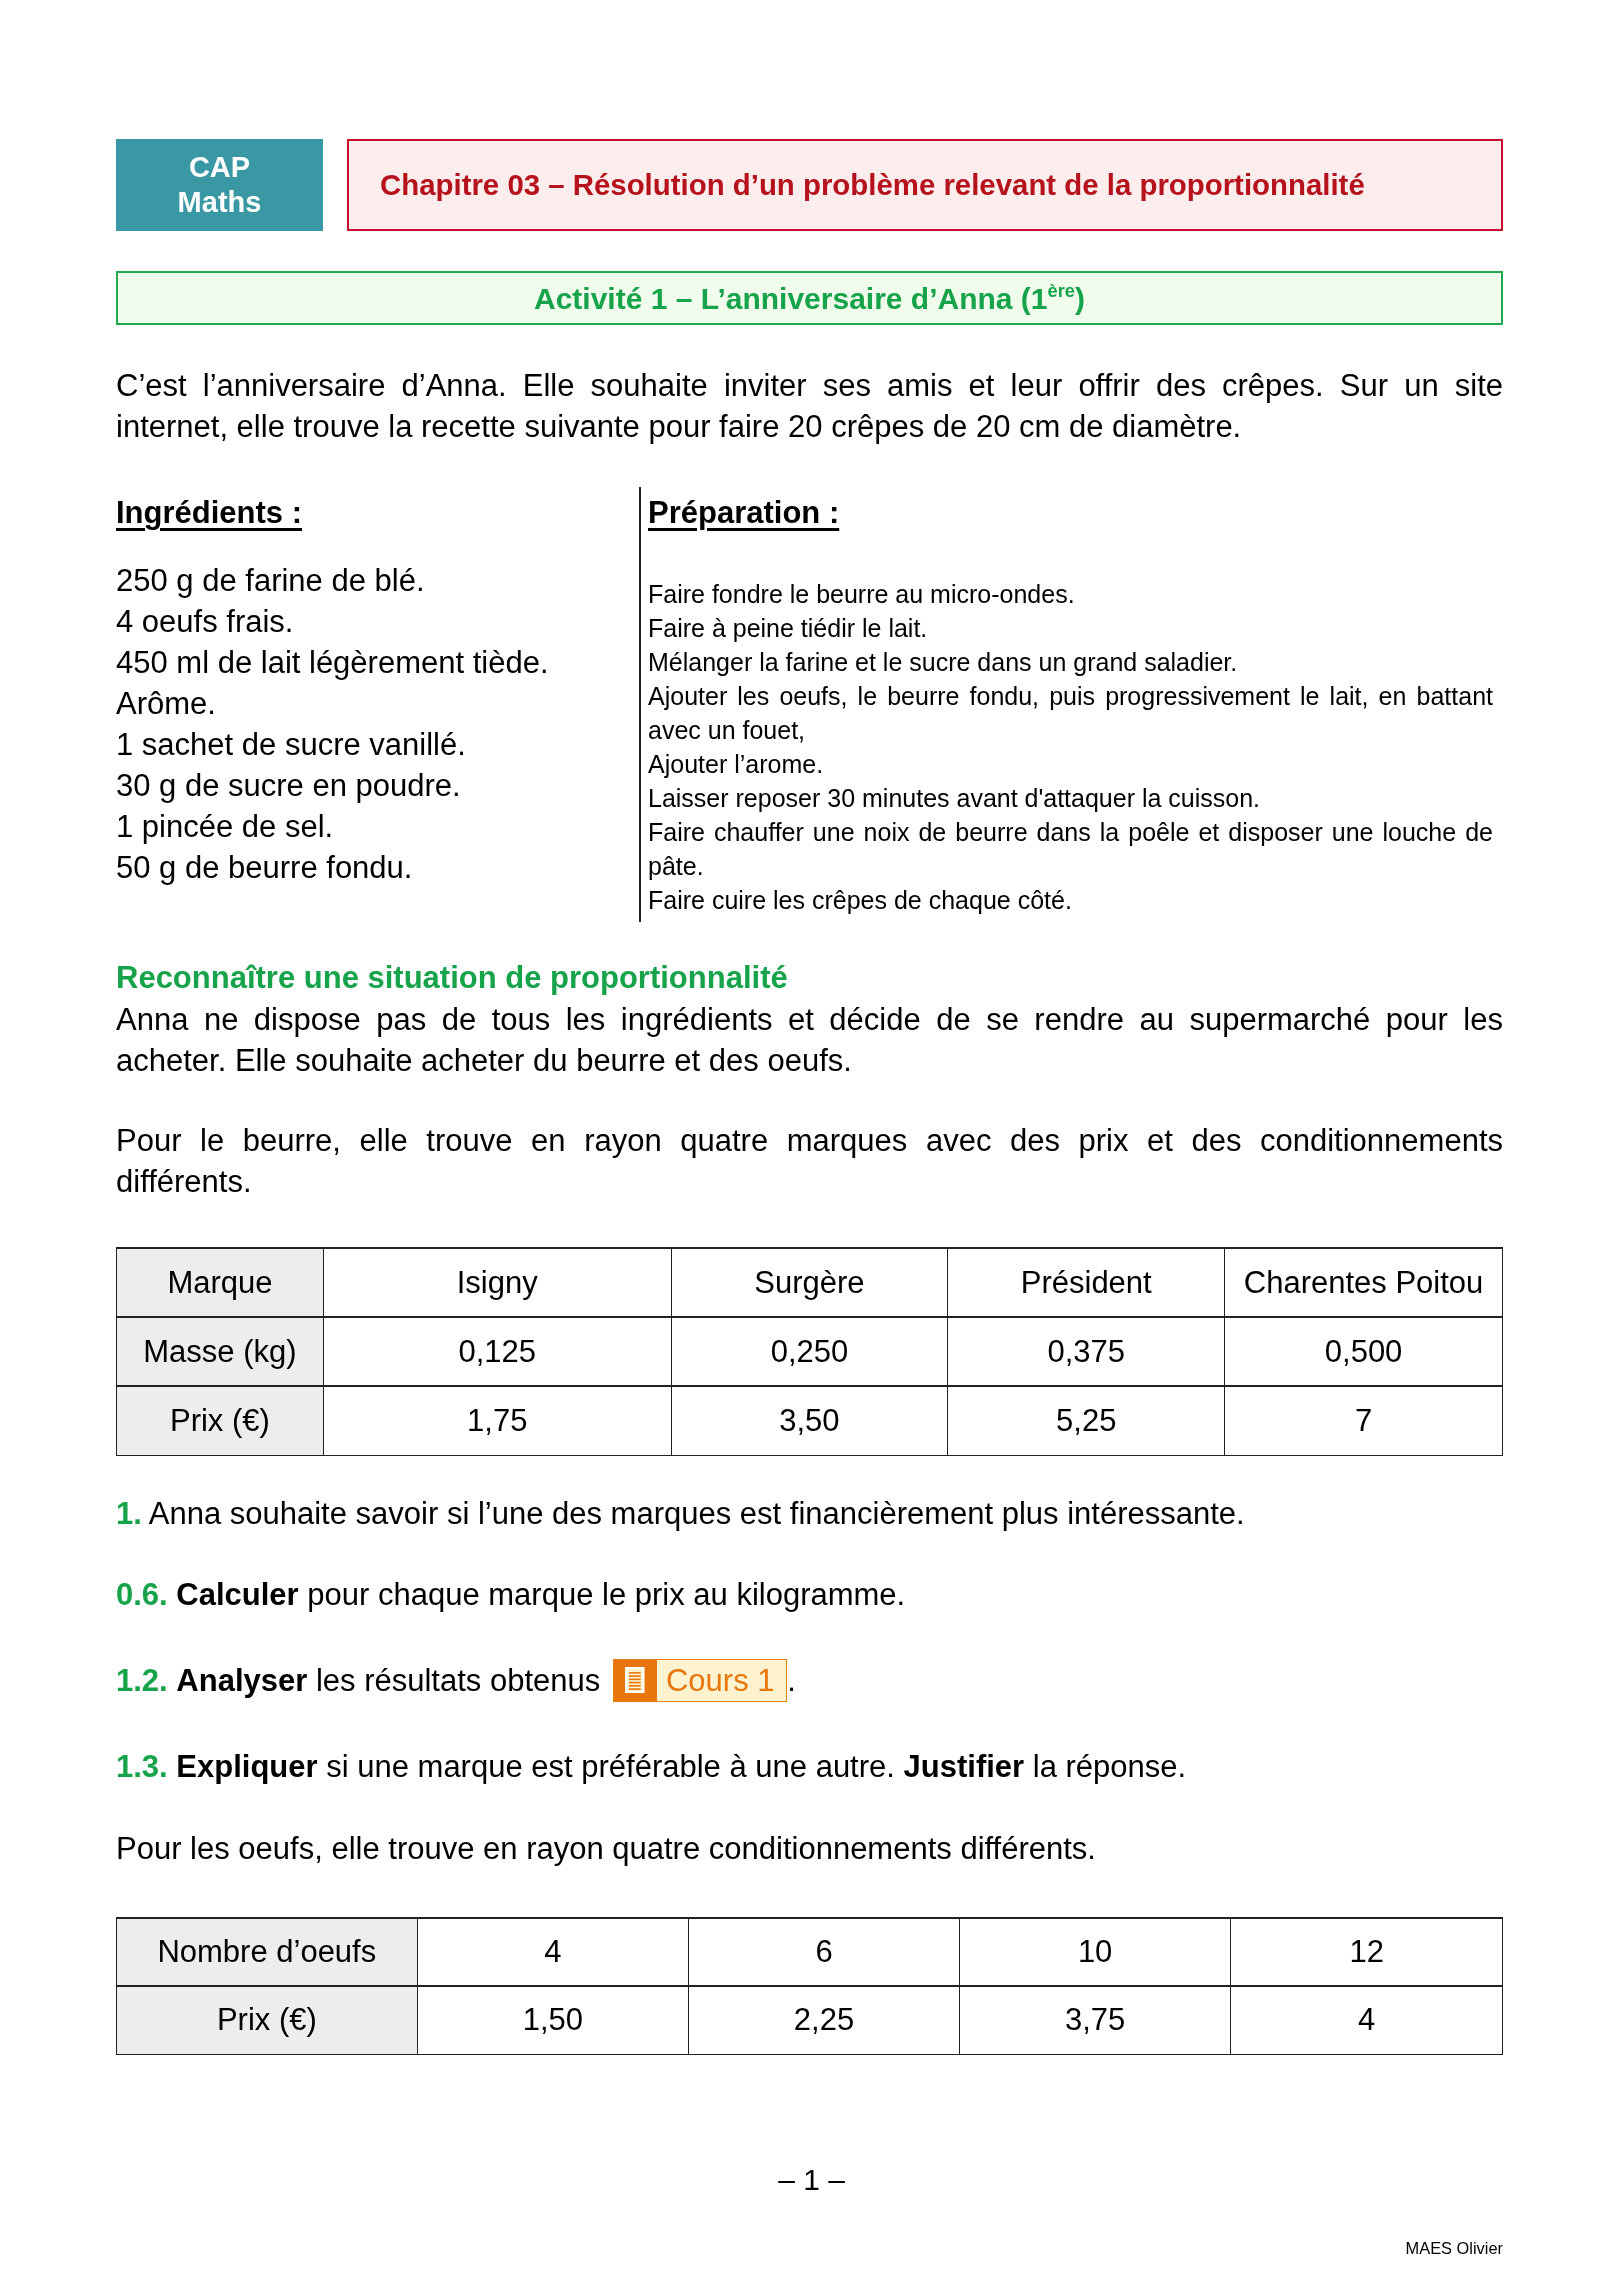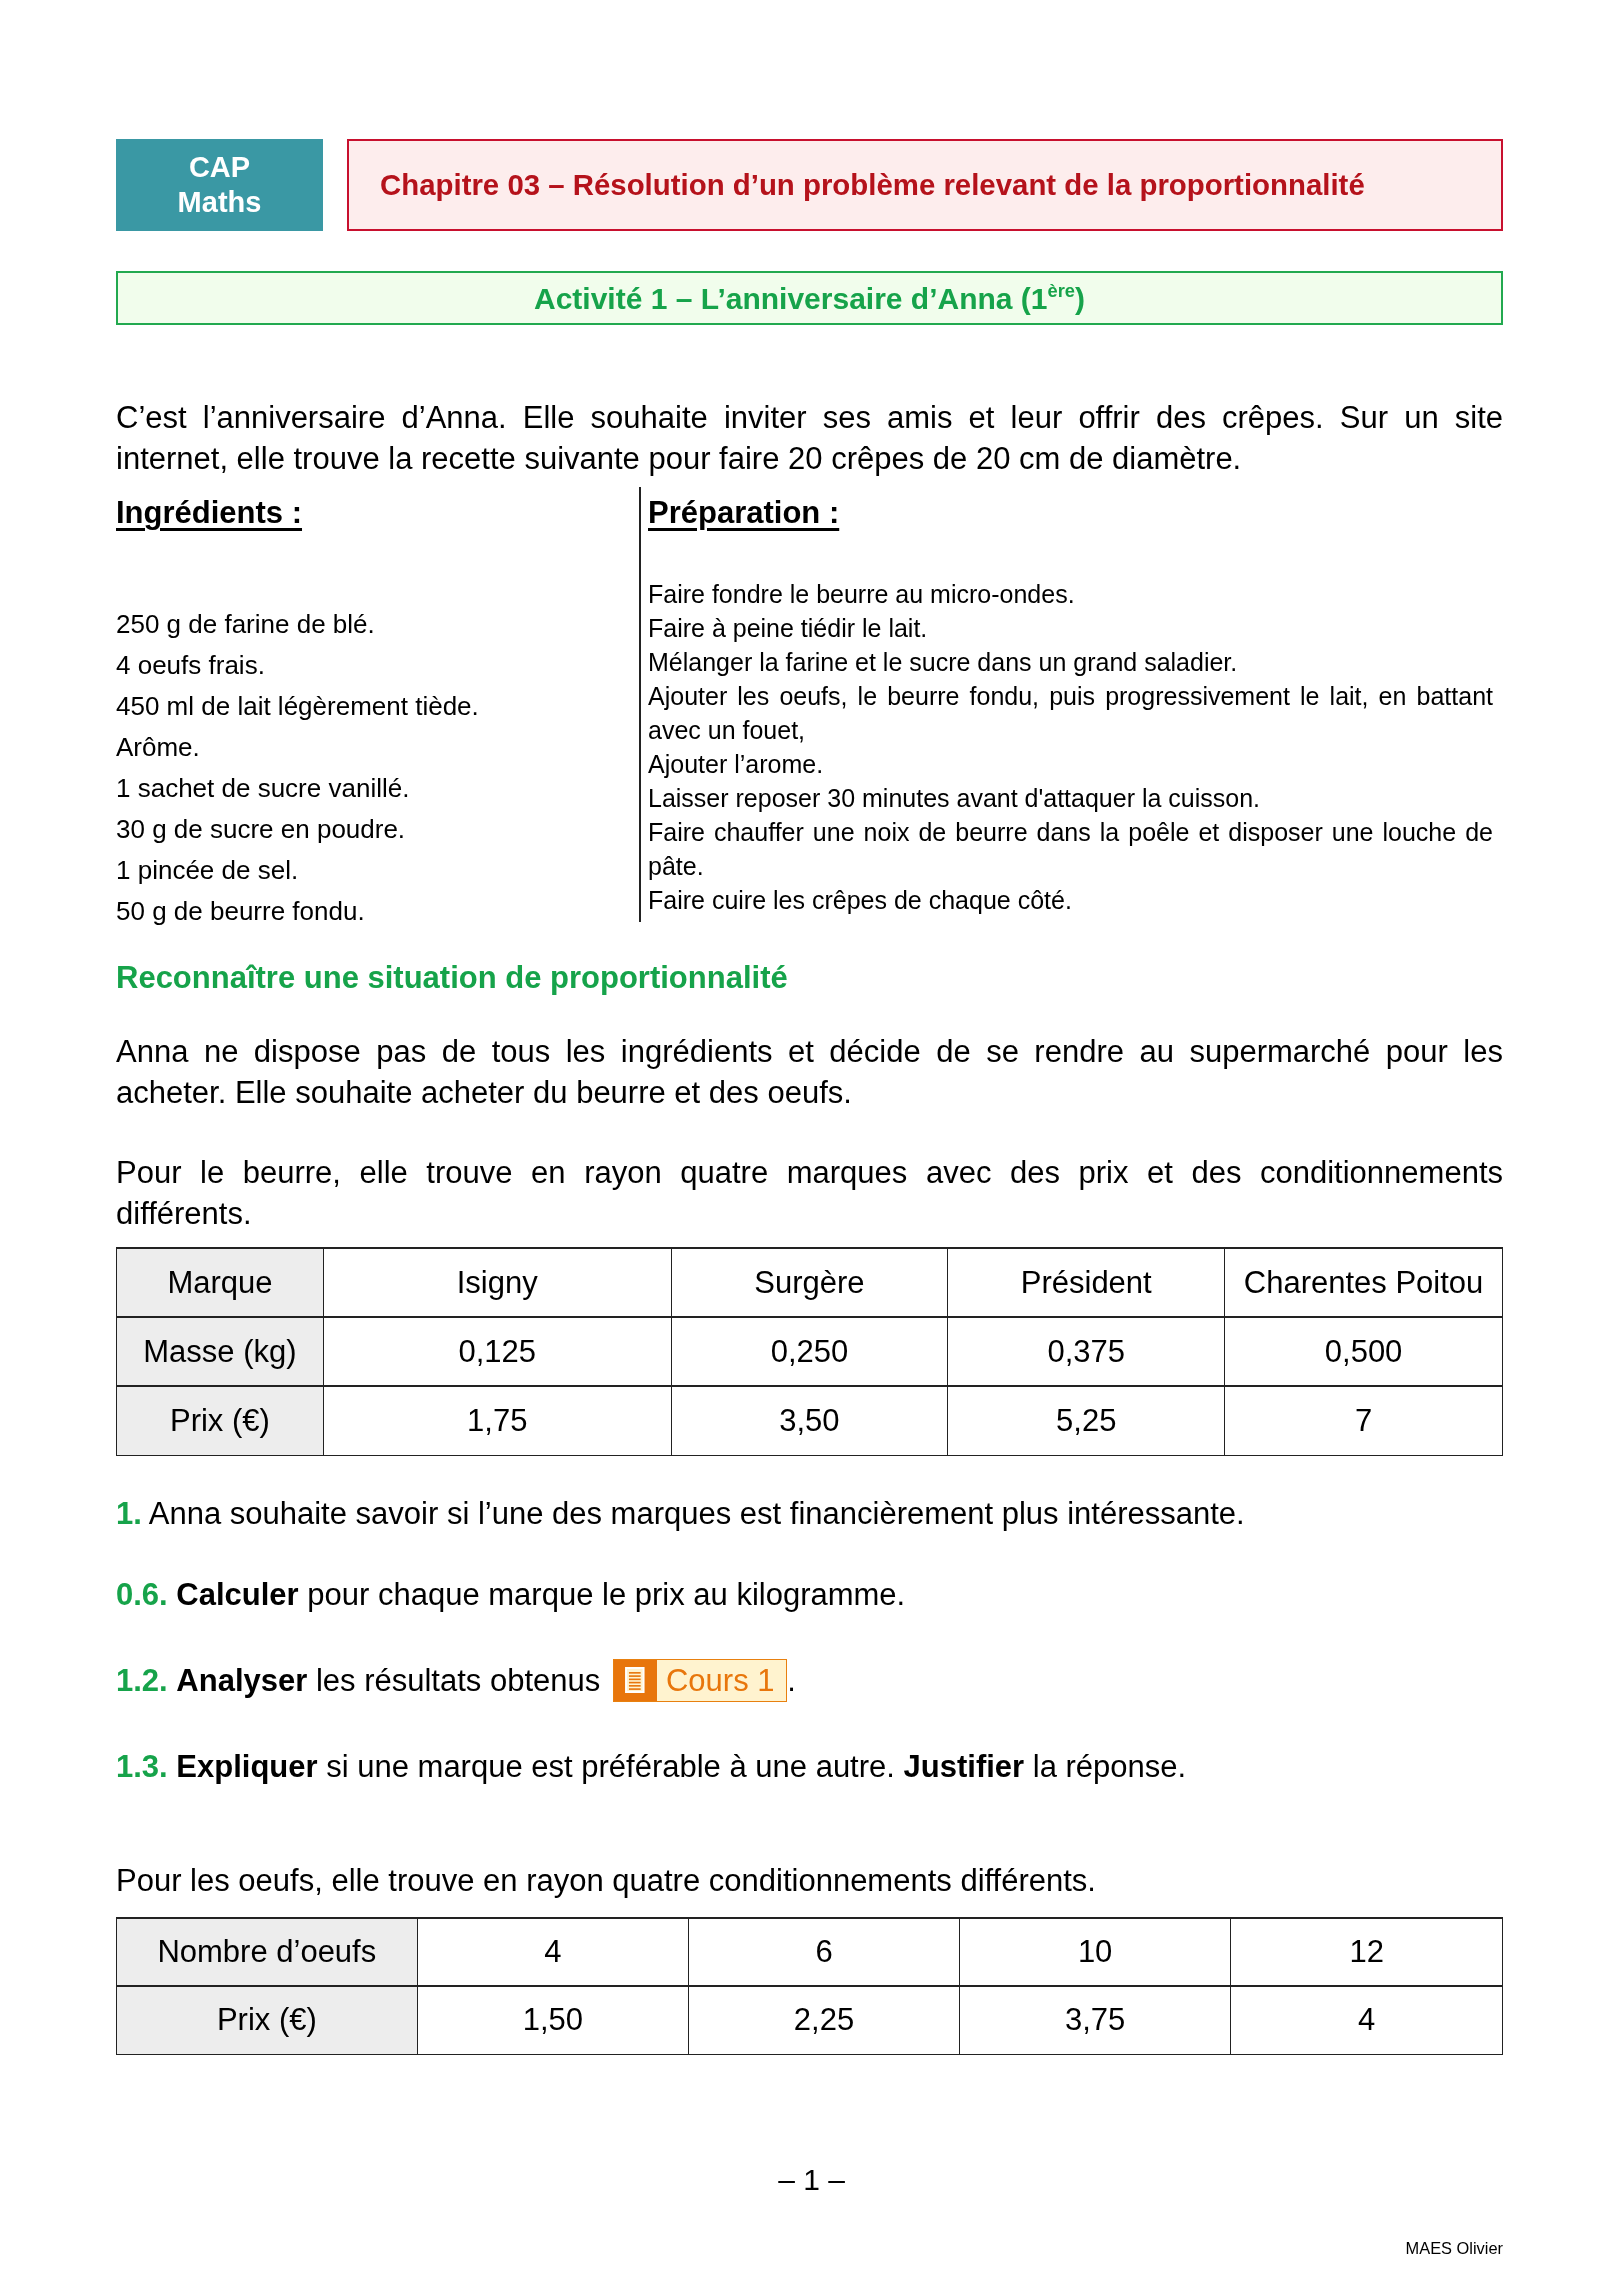--- a/index.html
+++ b/index.html
@@ -11,27 +11,27 @@
     color: #fff; font-weight: bold; font-size: 29px; line-height: 35px; text-align: center;
     display: flex; flex-direction: column; justify-content: center; }
   .chapter-box { left: 347px; top: 139px; width: 1156px; height: 92px; background: #fdeded;
     border: 2px solid #c8102e; color: #b5121b; font-weight: bold; font-size: 29.4px;
     display: flex; align-items: center; padding-left: 31px; white-space: nowrap; }
   .activity-box { left: 116px; top: 271px; width: 1387px; height: 54px; background: #f1fdec;
     border: 2px solid #22a94f; color: #16a34a; font-weight: bold; font-size: 30px;
     display: flex; align-items: center; justify-content: center; }
   .activity-box sup { font-size: 18.3px; vertical-align: 11.8px; }
 
-  .para { left: 116px; width: 1387px; font-size: 31px; line-height: 41px; text-align: justify; margin-top: 32px; }
+  .para { left: 116px; width: 1387px; font-size: 31px; line-height: 41px; text-align: justify; }
   .para.last-left { text-align-last: left; }
 
   .col-divider { left: 639px; top: 487px; width: 2px; height: 435px; background: #222; }
   .heading-u { font-weight: bold; font-size: 31px; text-decoration: underline; text-decoration-thickness: 2.6px; text-underline-offset: 5.2px; }
   .ingr-title { left: 116px; top: 495px; }
-  .ingr-list { left: 116px; top: 604px; font-size: 26px; line-height: 41px; list-style: none; }
+  .ingr-list { left: 116px; top: 560px; font-size: 31px; line-height: 41px; list-style: none; }
   .prep-title { left: 648px; top: 495px; }
   .prep-list { left: 648px; top: 577px; width: 845px; font-size: 25px; line-height: 34px; list-style: none; }
   .prep-list li { text-align: justify; }
 
   .green-heading { left: 116px; top: 960px; font-size: 31px; font-weight: bold; color: #16a34a; }
 
   table.grid { position: absolute; border-collapse: collapse; font-size: 31px; }
   table.grid td { border: 1.3px solid #222; text-align: center; vertical-align: middle; }
   table.grid tr { border-top: 2px solid #222; }
   table.grid td.row-head { background: #ededed; font-weight: normal; }

